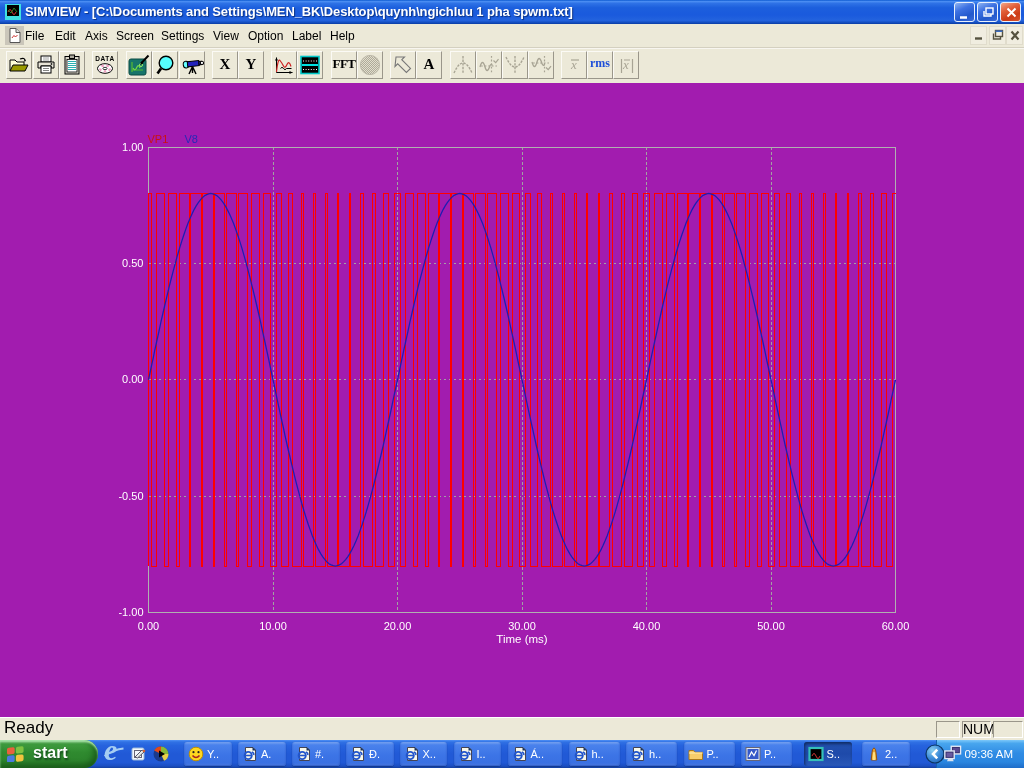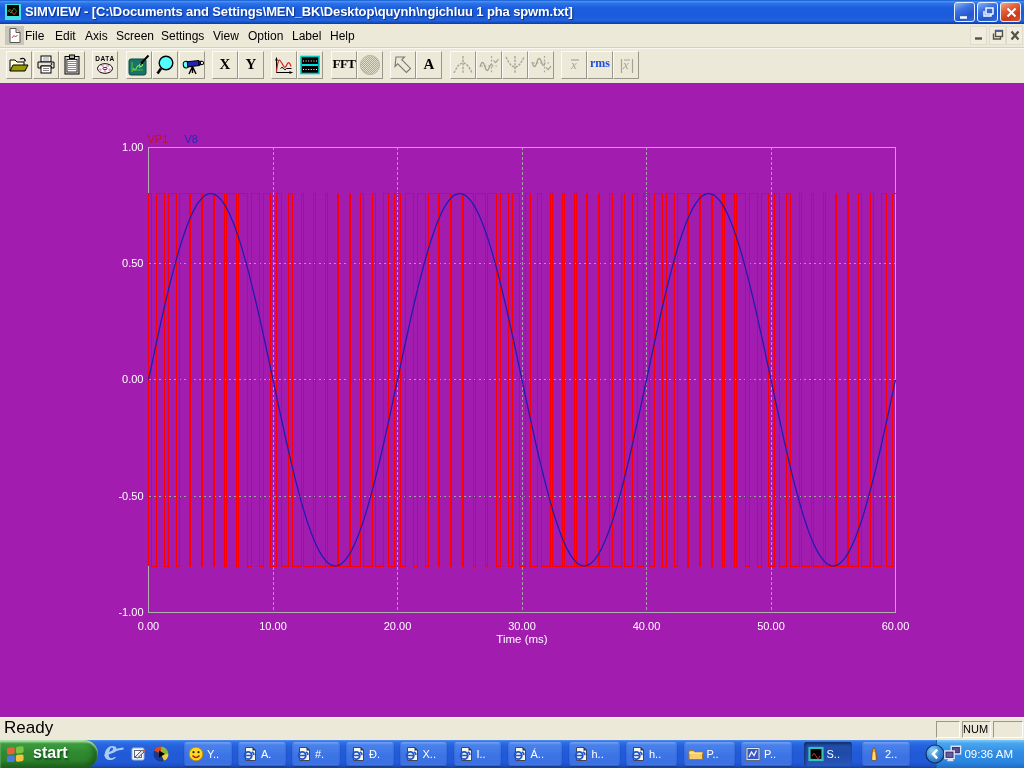--- a/index.html
+++ b/index.html
@@ -15,21 +15,21 @@
 .docicon{position:absolute;left:5px;top:2px;width:19px;height:19px;background:#cac6ba}
 .toolbar{position:absolute;left:0;top:48px;width:1024px;height:35px;background:#ece9d8;border-top:1px solid #f8f6f0}
 .tb{position:absolute;top:2px;width:26px;height:28px;background:#ece9d8;border:1px solid;border-color:#fbfaf5 #9a968a #9a968a #fbfaf5}
 .tb svg{position:absolute;left:0px;top:1px}
 .tb .txt{position:absolute;width:100%;left:0;text-align:center;top:4px;font-family:"Liberation Serif",serif;font-weight:bold;font-size:15px;color:#000}
 .client{position:absolute;left:0;top:83px;width:1024px;height:634px;background:#a21caf}
 .leftedge{position:absolute;left:0;top:83px;width:1.5px;height:634px;background:#c0bcb0}
 .rightedge{position:absolute;right:0;top:83px;width:2.5px;height:634px;background:#e4e0d0}
 .statusbar{position:absolute;left:0;top:717px;width:1024px;height:23px;background:#ece9d8;border-top:1px solid #fff}
 .statusbar .ready{position:absolute;left:4px;top:0;font-size:17px;color:#000}
-.sunk{position:absolute;top:3px;height:17px;border:1px solid;border-color:#9a968a #fff #fff #9a968a;font-size:11px;text-align:left;line-height:15px;color:#000}
+.sunk{position:absolute;top:3px;height:17px;border:1px solid;border-color:#9a968a #fff #fff #9a968a;font-size:14px;text-align:left;line-height:15px;color:#000}
 .taskbar{position:absolute;left:0;top:740px;width:1024px;height:28px;
  background:linear-gradient(180deg,#4f91f6 0%,#3071e4 7%,#2663de 20%,#2159d6 50%,#2159d6 80%,#1c4fc4 92%,#15409f 100%)}
 .startbtn{position:absolute;left:0;top:0;width:98px;height:28px;border-radius:0 14px 14px 0;
  background:linear-gradient(180deg,#88cc88 0%,#3f9c3f 14%,#2f8a2f 45%,#2d852d 72%,#1f681f 100%);
  box-shadow:inset 0 2px 2px #aae4aa, inset -4px -2px 6px #1a5c1a}
 .startbtn .stxt{position:absolute;left:33px;top:4px;color:#fff;font-size:16px;font-weight:bold;text-shadow:1px 2px 2px #14461e}
 .taskbtn{position:absolute;top:2px;width:46px;height:24px;border-radius:3px;
  background:linear-gradient(180deg,#7aa6f2 0%,#4a82ec 12%,#3c74e6 55%,#3a70e2 88%,#6090ee 100%);
  box-shadow:inset 0 -1px 2px #2a56c0, 0 1px 1px #123a90;color:#fff;font-size:11px}
 .taskbtn.active{background:linear-gradient(180deg,#2351b0 0%,#1e4aaa 50%,#2a58b8 100%);box-shadow:inset 1px 2px 3px #102c64}

